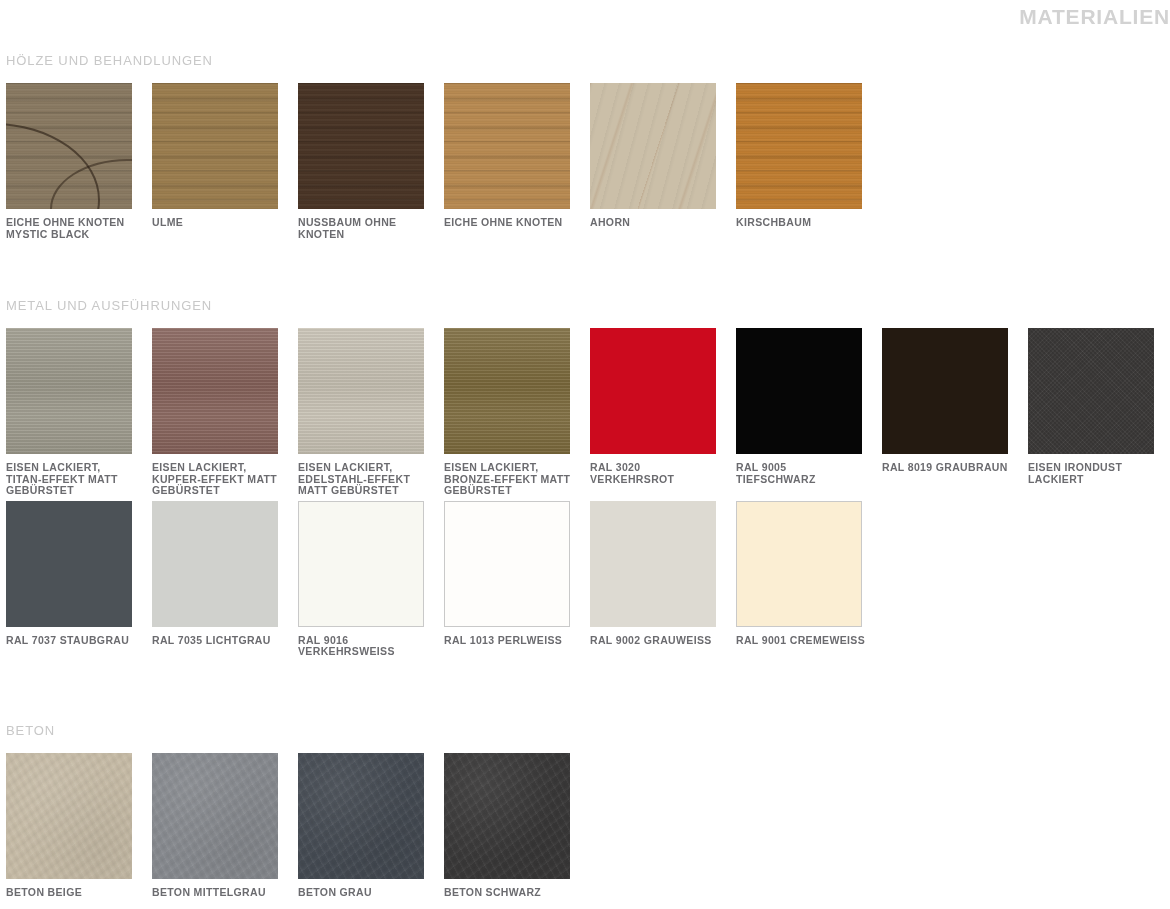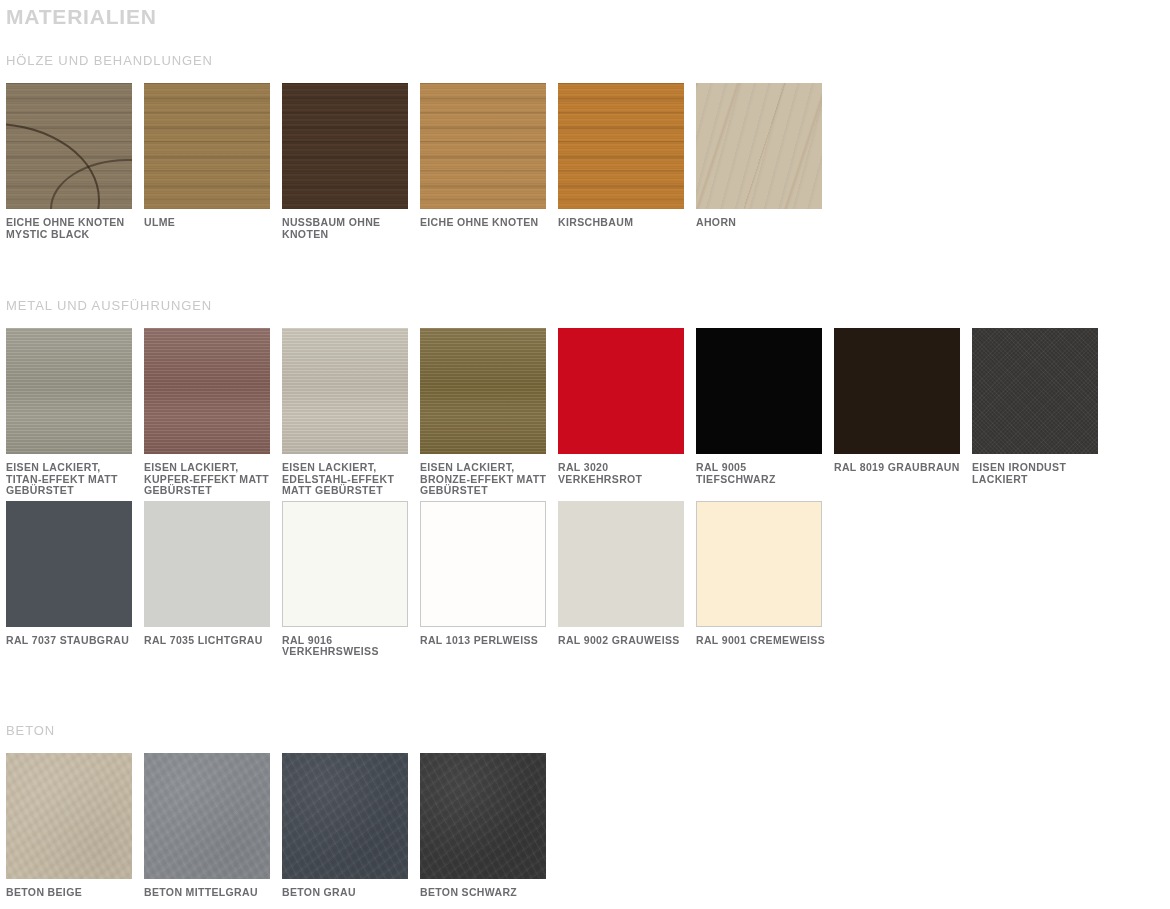--- a/index.html
+++ b/index.html
@@ -23,40 +23,42 @@
   
   .page-title {
     font-size: 21px;
     font-weight: bold;
     letter-spacing: 0.8px;
     color: #d2d2d2;
     margin: 0;
     padding: 4px 0 0 0;
     line-height: 26px;
     text-transform: uppercase;
+    text-align: right;
   }
   .section-title {
     font-size: 13px;
     font-weight: normal;
     letter-spacing: 0.9px;
     color: #c8c8c8;
     margin: 0;
     line-height: 24px;
     text-transform: uppercase;
   }
   .section { margin: 0; }
   .sec-holz  { margin-top: 19px; }
   .sec-metal { margin-top: 54px; }
   .sec-beton { margin-top: 61px; }
 
   
   .grid {
     display: flex;
     flex-wrap: nowrap;
     margin-top: 10px;
+    gap: 8px;
   }
   .cell {
     width: 138px;
     margin-right: 0px;
     flex: 0 0 138px;
   }
   .swatch {
     width: 126px;
     height: 126px;
     position: relative;
@@ -187,26 +189,26 @@
           </div>
           <div class="cell">
             <div class="swatch tex-wood-h" style="background-color: rgb(74, 53, 38);"></div>
             <div class="caption">NUSSBAUM OHNE KNOTEN</div>
           </div>
           <div class="cell">
             <div class="swatch tex-wood-h" style="background-color: rgb(185, 139, 82);"></div>
             <div class="caption">EICHE OHNE KNOTEN</div>
           </div>
           <div class="cell">
+            <div class="swatch tex-maple" style="background-color: rgb(203, 191, 168);"></div>
+            <div class="caption">AHORN</div>
+          </div>
+          <div class="cell">
             <div class="swatch tex-wood-h" style="background-color: rgb(192, 126, 50);"></div>
             <div class="caption">KIRSCHBAUM</div>
-          </div>
-          <div class="cell">
-            <div class="swatch tex-maple" style="background-color: rgb(203, 191, 168);"></div>
-            <div class="caption">AHORN</div>
           </div>
         </div>
       </section>
       <section class="section sec-metal">
         <h2 class="section-title">METAL UND AUSFÜHRUNGEN</h2>
         <div class="grid">
           <div class="cell">
             <div class="swatch tex-brushed" style="background-color: rgb(157, 154, 140);"></div>
             <div class="caption">EISEN LACKIERT, TITAN-EFFEKT MATT GEBÜRSTET</div>
           </div>

